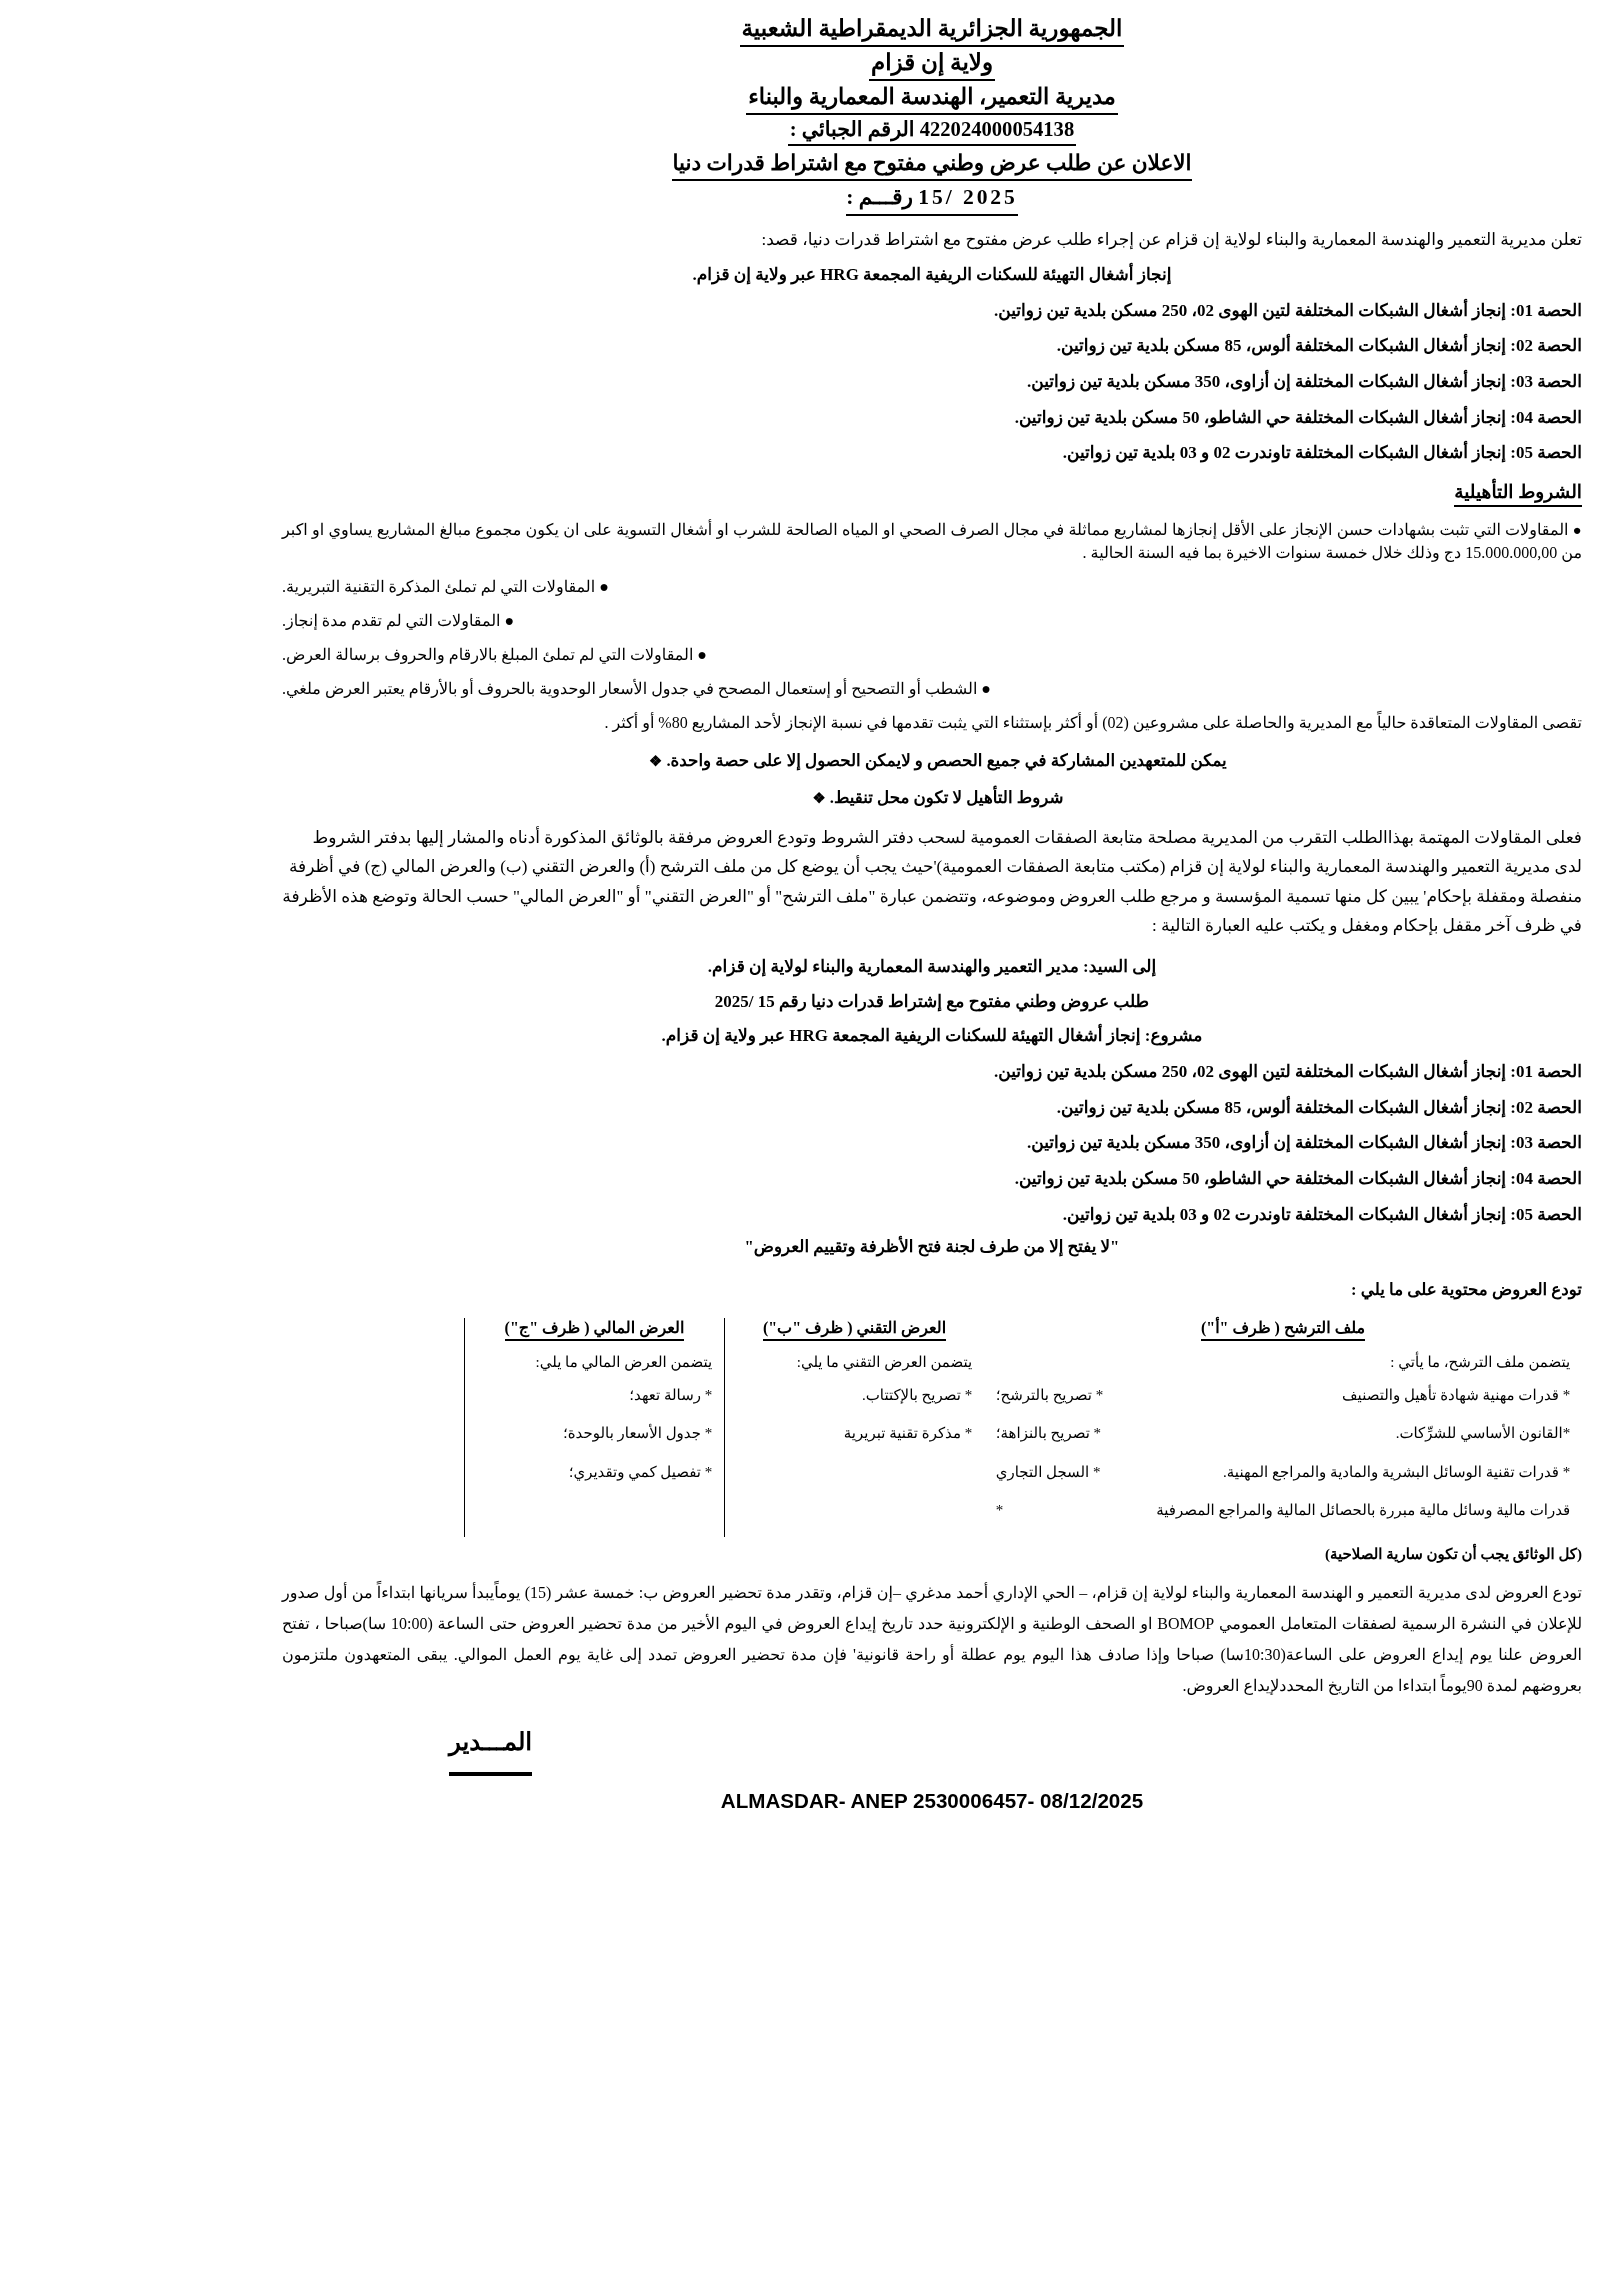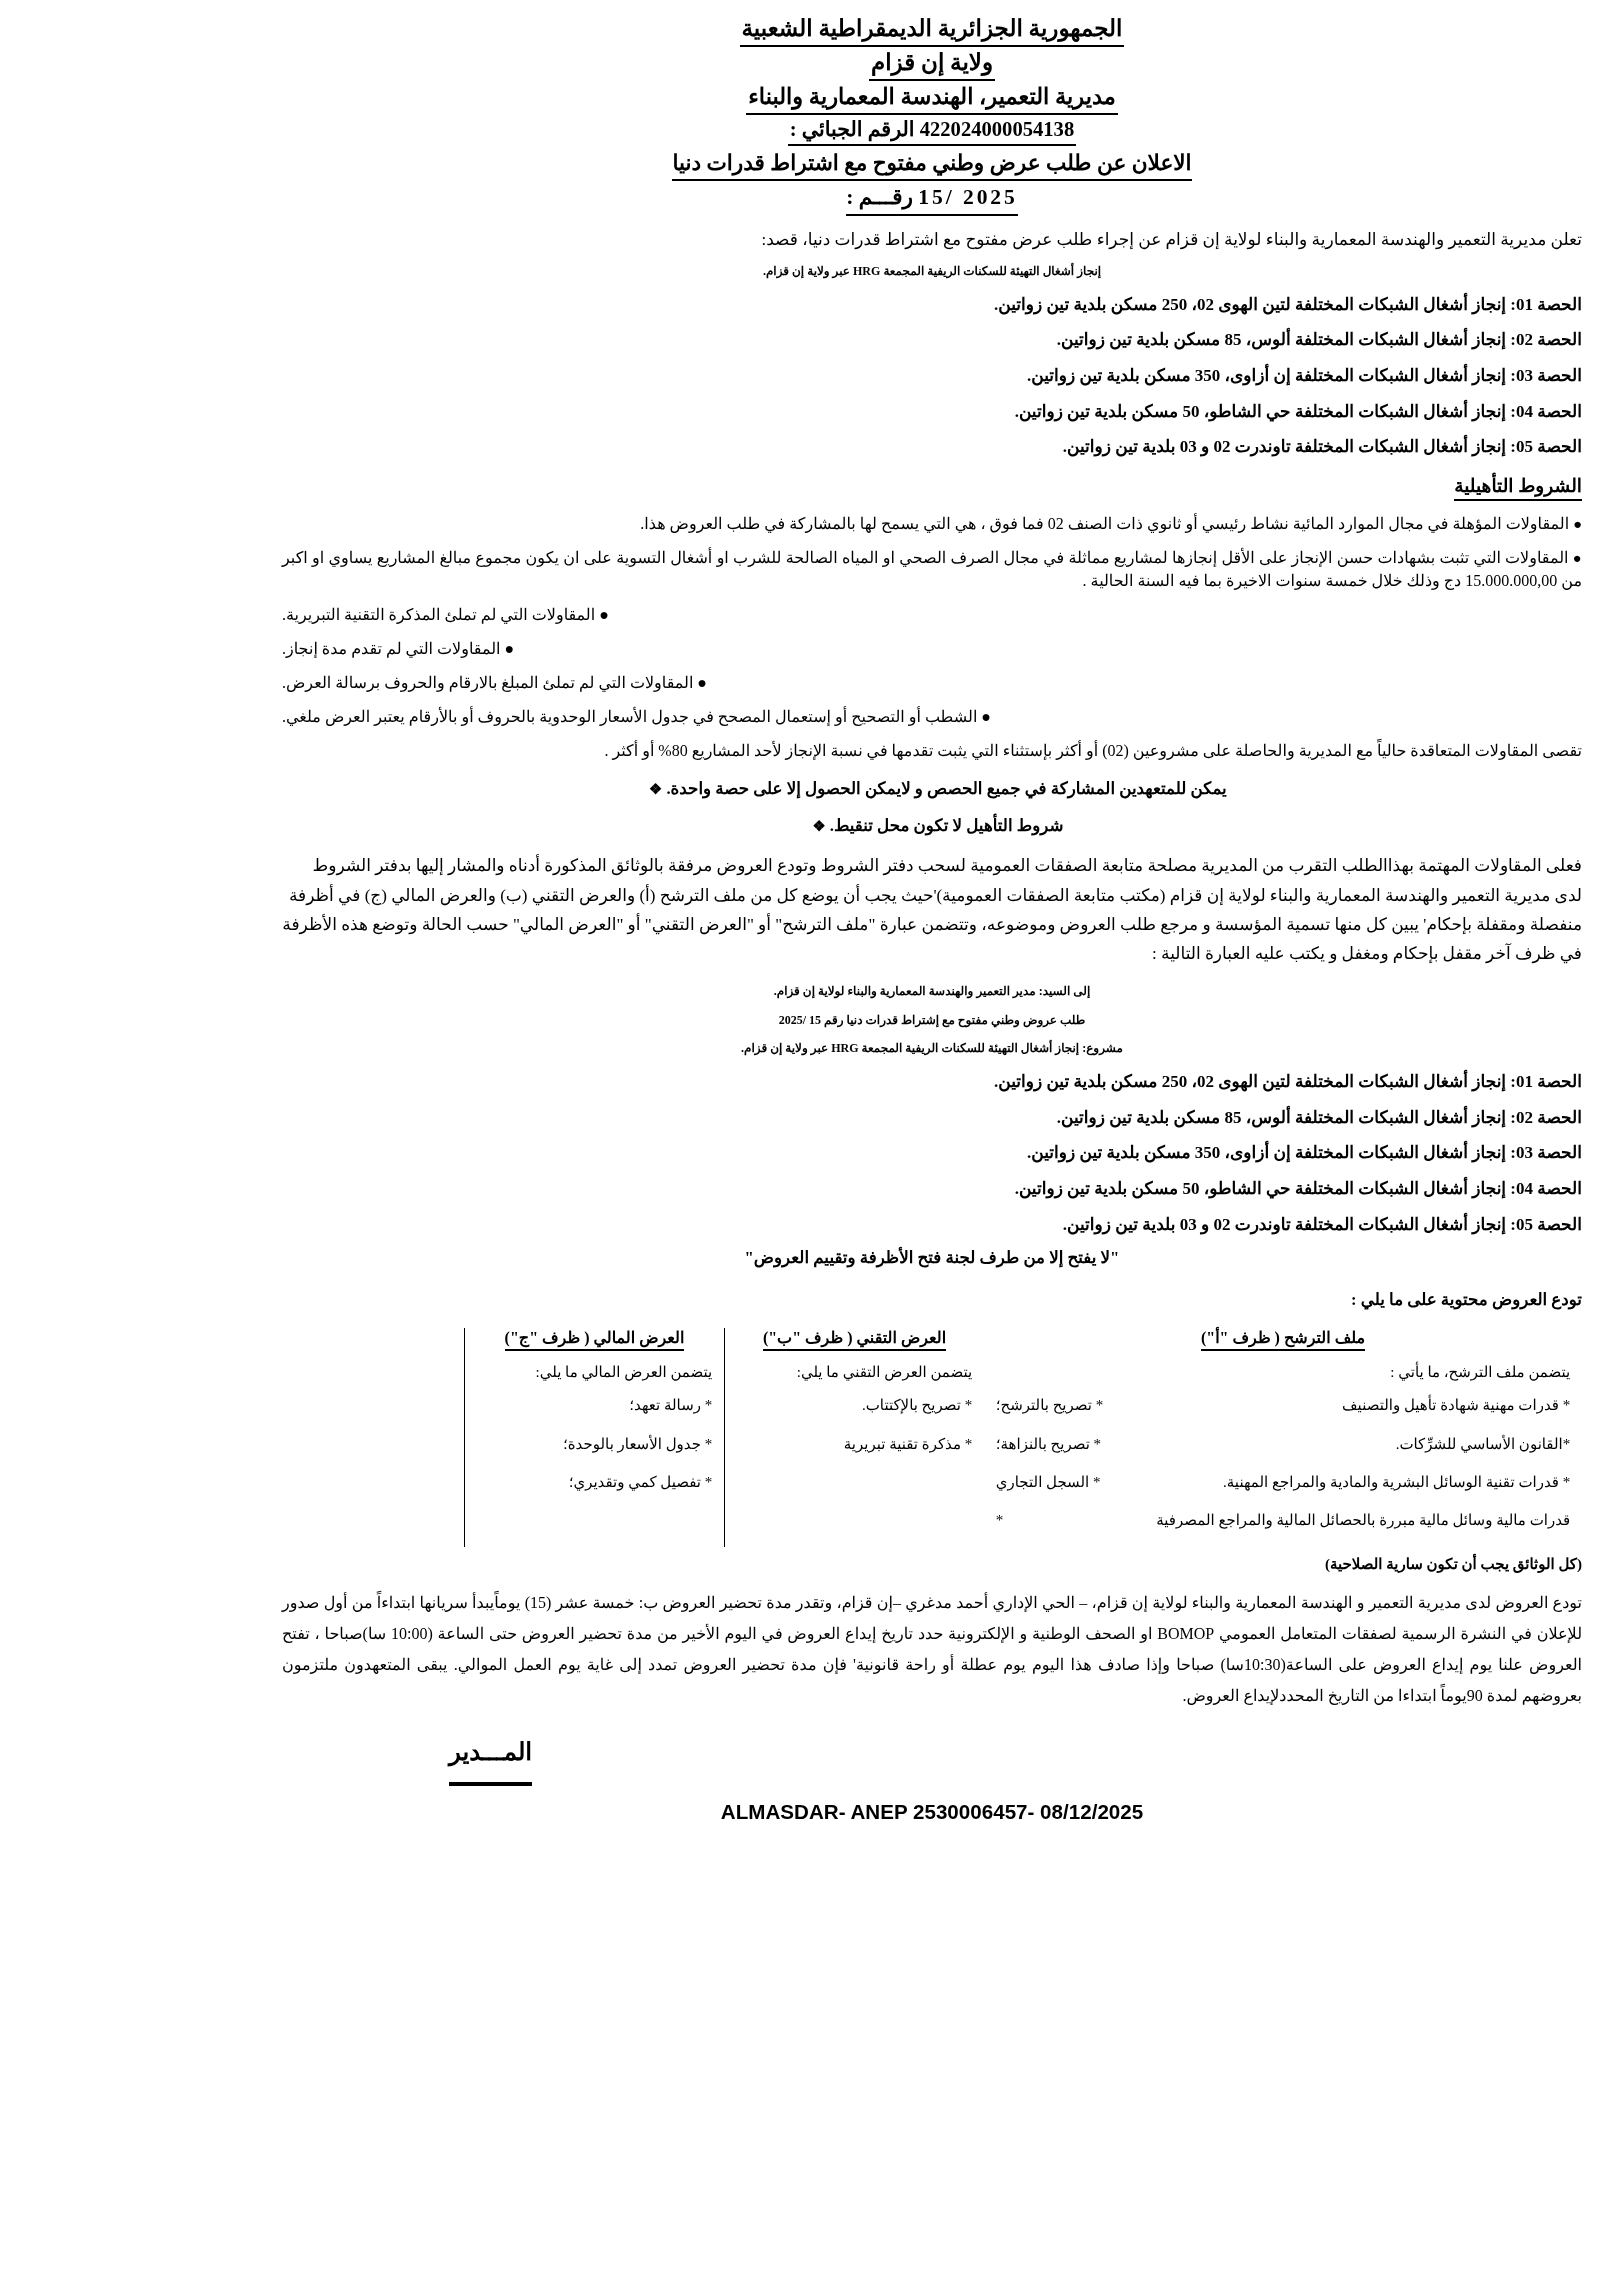--- a/index.html
+++ b/index.html
@@ -71,21 +71,21 @@
   .bold { font-weight: bold; }
 
   .intro {
     text-align: right;
     font-size: 17px;
     font-weight: normal;
     margin-top: 13.7px;
   }
   .subject {
     text-align: center;
-    font-size: 12px;
+    font-size: 17px;
     font-weight: bold;
     margin-top: 13.7px;
   }
   .lot {
     font-size: 17px;
     font-weight: bold;
     margin-top: 14.7px;
   }
 
   
@@ -252,24 +252,20 @@
     <div class="lot">الحصة 04: إنجاز أشغال الشبكات المختلفة حي الشاطو، 50 مسكن بلدية تين زواتين.</div>
     <div class="lot">الحصة 05: إنجاز أشغال الشبكات المختلفة تاوندرت 02 و 03 بلدية تين زواتين.</div>
   </div>
 
   <div class="sec-head">
     <span>الشروط التأهيلية</span>
   </div>
   <div>
     <div class="bullet">
       <span class="dot">●</span>
-      <span>المقاولات المؤهلة في مجال الموارد المائية نشاط رئيسي أو ثانوي ذات الصنف 02 فما فوق ، هي التي يسمح لها بالمشاركة في طلب العروض هذا.</span>
-    </div>
-    <div class="bullet">
-      <span class="dot">●</span>
       <span>المقاولات التي تثبت بشهادات حسن الإنجاز على الأقل إنجازها لمشاريع مماثلة في مجال الصرف الصحي او المياه الصالحة للشرب او أشغال التسوية على ان يكون مجموع مبالغ المشاريع  يساوي او اكبر من 15.000.000,00 دج  وذلك خلال خمسة سنوات الاخيرة بما فيه السنة الحالية .</span>
     </div>
   </div>
 
   <div>
     <div class="bullet-c">
       <span class="dot">●</span>
       <span>المقاولات التي لم تملئ المذكرة التقنية التبريرية.</span>
     </div>
     <div class="bullet-c">

